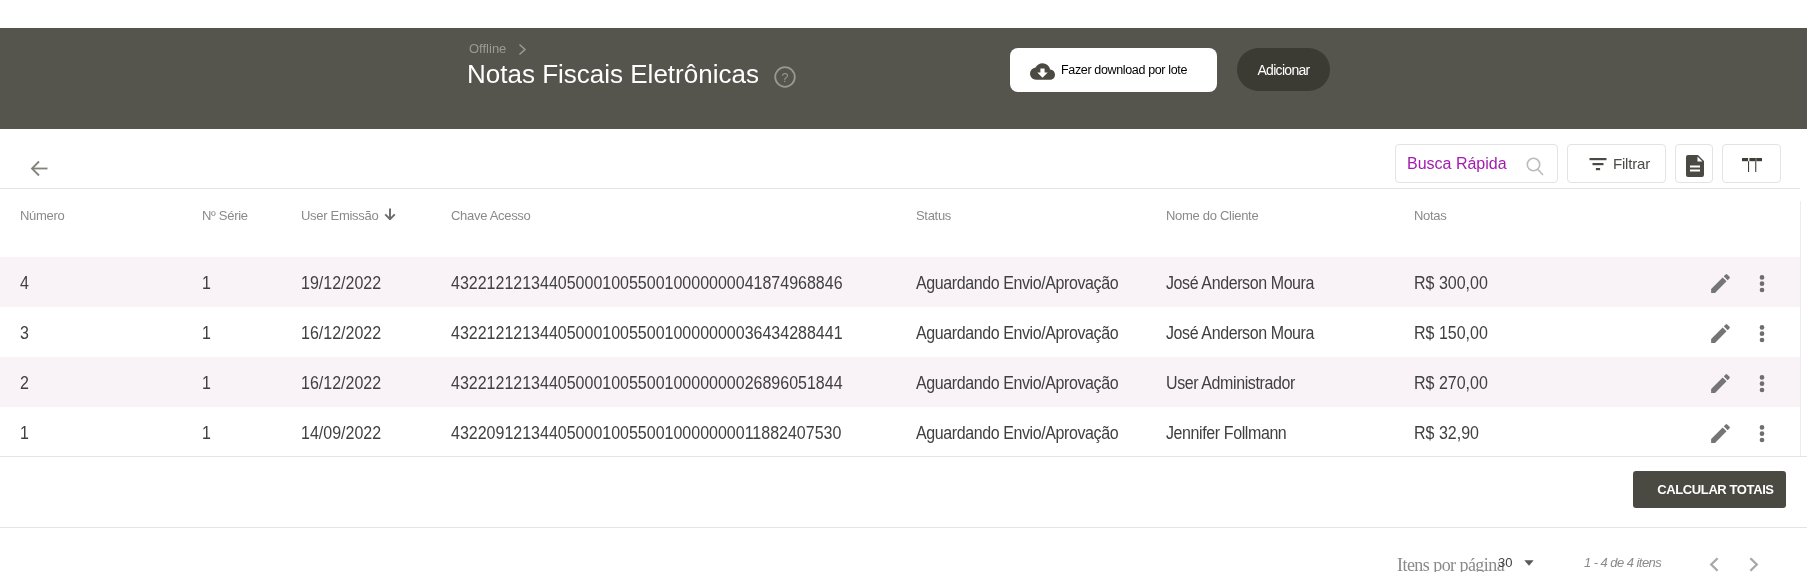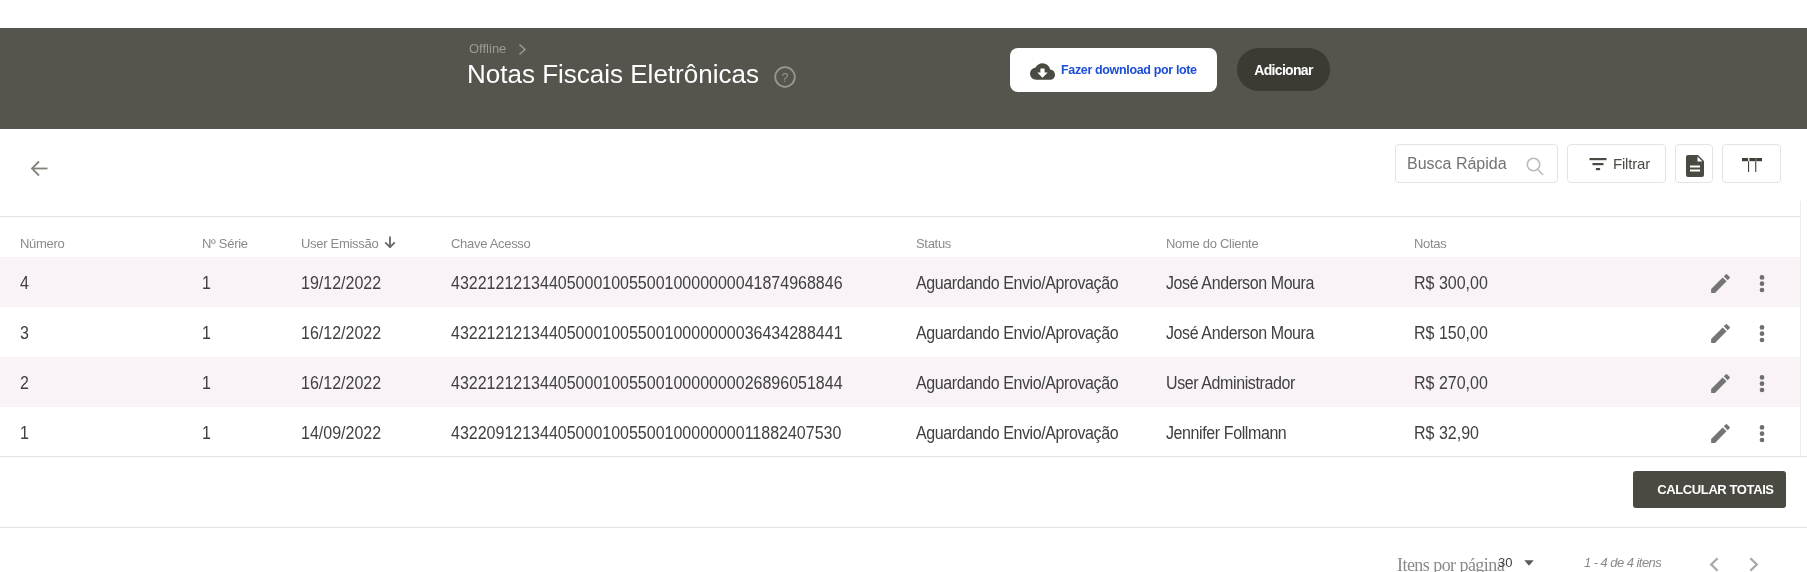--- a/index.html
+++ b/index.html
@@ -9,38 +9,38 @@
 
   
   .topbar { position:absolute; left:0; top:0; width:1807px; height:101px; background:#56554d; }
   .crumb { position:absolute; left:469px; top:13px; font-size:13px; color:#9b9a93; }
   .crumb svg { vertical-align:-2px; margin-left:9px; }
   .title { position:absolute; left:467px; top:31.2px; font-size:26px; color:#ffffff; letter-spacing:0; }
   .help { position:absolute; left:774px; top:37.5px; }
 
   .btn-dl { position:absolute; left:1010px; top:20px; width:207px; height:44px; background:#fff; border-radius:8px; }
   .btn-dl svg { position:absolute; left:20px; top:15px; }
-  .btn-dl span { position:absolute; left:51px; top:0; height:28px; line-height:44px; font-size:12.5px; font-weight:bold; letter-spacing:-0.35px; color:#1d4ed8; }
-  .btn-add { position:absolute; left:1237px; top:20px; width:93px; height:43px; background:#3b3a33; border-radius:21.5px; color:#fff; font-size:14px; font-weight:bold; text-align:center; line-height:45px; letter-spacing:-0.7px; }
+  .btn-dl span { position:absolute; left:51px; top:0; height:28px; line-height:44px; font-size:12.5px; font-weight:normal; letter-spacing:-0.35px; color:#000000; }
+  .btn-add { position:absolute; left:1237px; top:20px; width:93px; height:43px; background:#3b3a33; border-radius:21.5px; color:#fff; font-size:14px; font-weight:normal; text-align:center; line-height:45px; letter-spacing:-0.7px; }
 
   
   .back { position:absolute; left:30px; top:131px; }
   .search { position:absolute; left:1395px; top:116px; width:163px; height:39px; border:1px solid #e3e3e3; border-radius:4px; background:#fff; }
-  .search .ph { position:absolute; left:11px; top:0; line-height:37px; font-size:16px; color:#737373; }
+  .search .ph { position:absolute; left:11px; top:0; line-height:37px; font-size:16px; color:#a21caf; }
   .search svg { position:absolute; right:13px; top:12px; }
   .btn-filtrar { position:absolute; left:1567px; top:116px; width:99px; height:39px; border:1px solid #e3e3e3; border-radius:4px; background:#fff; }
   .btn-filtrar svg { position:absolute; left:21px; top:12px; }
   .btn-filtrar span { position:absolute; left:45px; top:0; line-height:37px; font-size:15px; letter-spacing:-0.2px; color:#4b4b45; }
   .btn-doc { position:absolute; left:1675px; top:116px; width:38px; height:39px; border:1px solid #e3e3e3; border-radius:4px; background:#fff; }
   .btn-doc svg { position:absolute; left:10px; top:10px; }
   .btn-cols { position:absolute; left:1722px; top:116px; width:59px; height:39px; border:1px solid #e3e3e3; border-radius:4px; background:#fff; }
   .btn-cols svg { position:absolute; left:19px; top:12.5px; }
 
   
-  .thead { position:absolute; left:0; top:188px; width:1800px; height:56px; border-top:1px solid #e4e4e4; font-size:13px; letter-spacing:-0.3px; color:#8a8a8a; }
+  .thead { position:absolute; left:0; top:160px; width:1800px; height:56px; border-top:1px solid #e4e4e4; font-size:13px; letter-spacing:-0.3px; color:#8a8a8a; }
   .thead span { position:absolute; top:19px; letter-spacing:-0.3px !important; }
   .row { position:absolute; left:0; width:1800px; height:50px; font-size:16px; color:#404040; }
   .row.alt { background:#f9f3f8; }
   .row span { position:absolute; top:17px; display:inline-block; transform:scaleY(1.13); transform-origin:50% 50%; }
   .c1 { left:20px; } .c2 { left:202px; } .c3 { left:301px; } .c4 { left:451px; }
   .c5 { left:916px; letter-spacing:-0.4px; } .c6 { left:1166px; letter-spacing:-0.4px; } .c7 { left:1414px; }
   .rowline { position:absolute; left:0; top:428px; width:1807px; height:1px; background:#e4e4e4; }
   .sortarrow { position:absolute; left:384px; top:21px; }
   .row span.pencil { position:absolute; left:1708px; top:13.5px; transform:none; }
   .row span.dots { position:absolute; left:1758.5px; top:17px; transform:none; }

